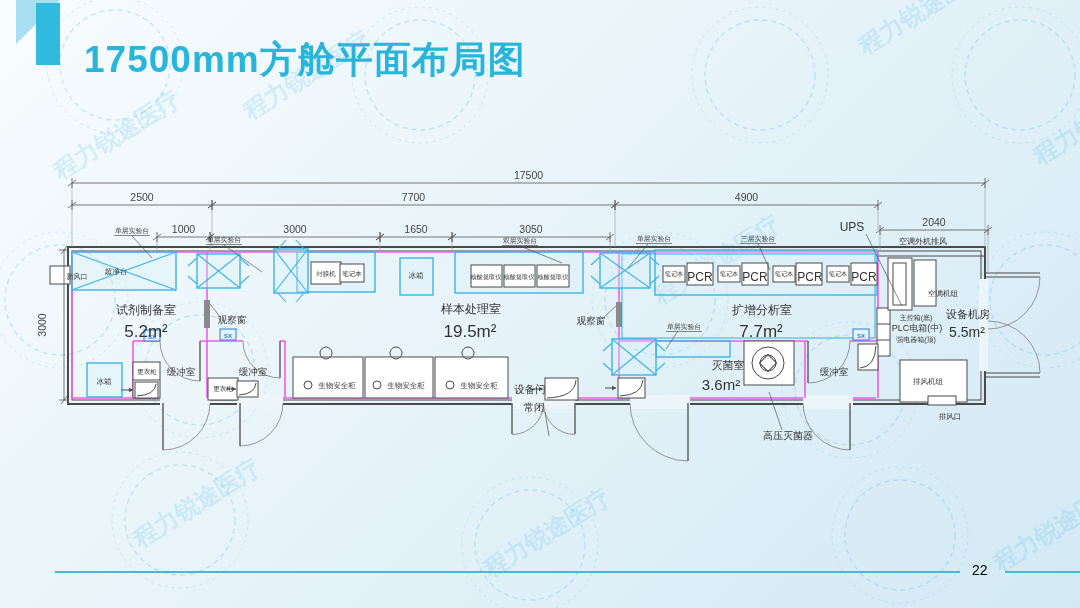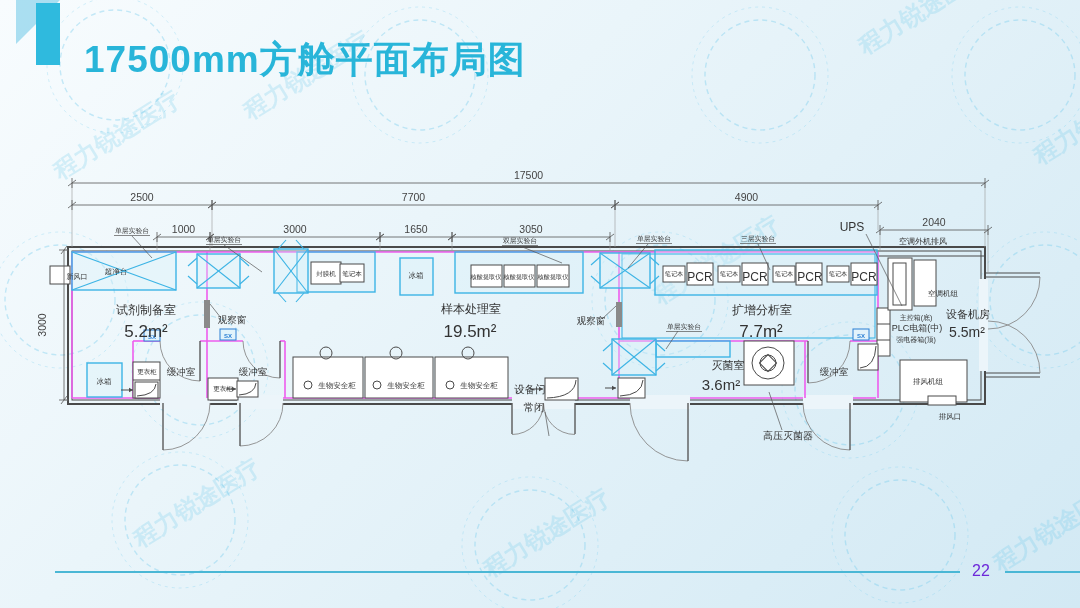--- a/index.html
+++ b/index.html
@@ -8,21 +8,21 @@
        background:linear-gradient(135deg,#f8fcfe 0%,#eaf5fa 38%,#d2e9f4 100%)}
   svg{position:absolute;left:0;top:0}
   .title{position:absolute;left:84px;top:10px;font-size:37px;font-weight:bold;
          color:#28b5d9;letter-spacing:1px;white-space:nowrap}
   .accent-corner{position:absolute;left:16px;top:0;width:0;height:0;
          border-top:44px solid rgba(150,215,238,.8);border-right:44px solid transparent}
   .accent-bar{position:absolute;left:36px;top:3px;width:24px;height:62px;background:#2fbade}
   .fline{position:absolute;top:571px;height:1.5px;background:#4ab7d5}
   .fline.l{left:55px;width:905px}
   .fline.r{left:1005px;width:75px}
-  .pagenum{position:absolute;left:972px;top:562px;font-size:16px;color:#6d28d9}
+  .pagenum{position:absolute;left:972px;top:562px;font-size:14px;color:#000000}
   
   .wall{stroke:#4a4a4a;fill:none}
   .part{stroke:#ee5cee;stroke-width:1.6;fill:none}
   .cy{stroke:#3cb4e5;stroke-width:1.4;fill:rgba(215,240,250,.35)}
   .cyl{stroke:#3cb4e5;stroke-width:1.1;fill:none}
   .dk{stroke:#4a4a4a;stroke-width:1;fill:#ffffff}
   .dkl{stroke:#4a4a4a;stroke-width:1;fill:none}
   .dim{stroke:#555;stroke-width:.8;fill:none}
   .wit{stroke:#999;stroke-width:.6;fill:none}
   .door{stroke:#8a8a8a;stroke-width:.9;fill:none}

